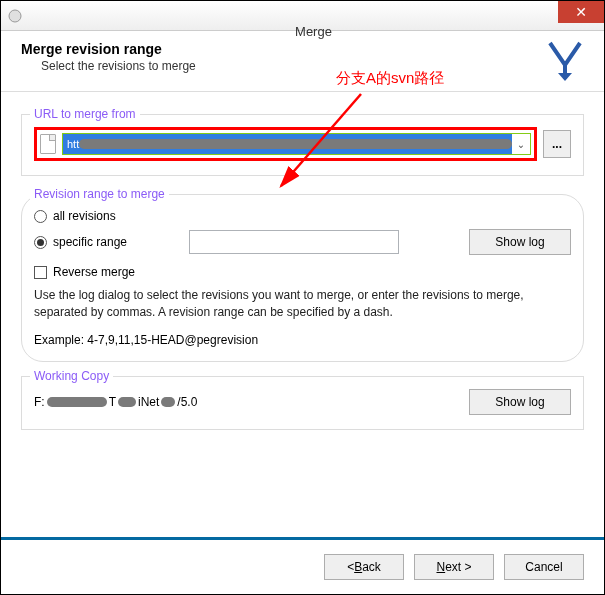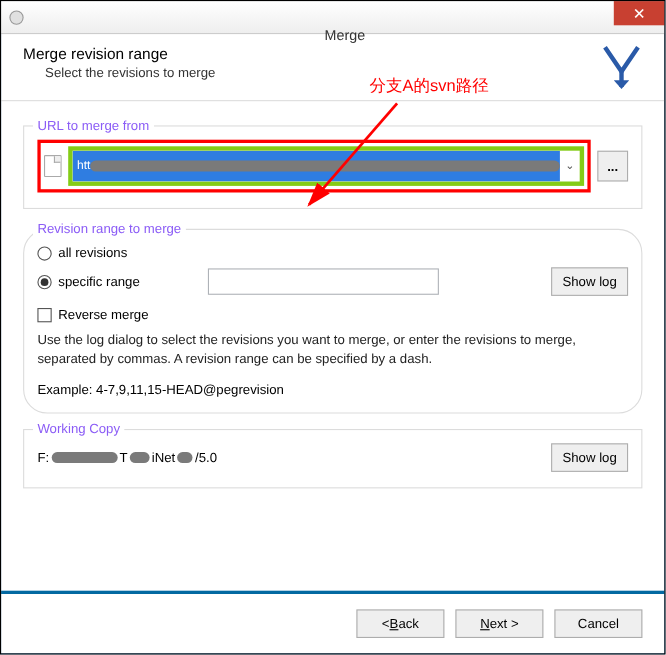--- a/index.html
+++ b/index.html
@@ -25,39 +25,39 @@
     .close-btn {
       width: 46px; height: 22px; background: #c84031; color: #fff;
       display: flex; align-items: center; justify-content: center;
       font-size: 14px; position: absolute; right: 0; top: 0;
     }
     .header {
       padding: 10px 20px 18px 20px;
       border-bottom: 1px solid #ddd;
       position: relative;
     }
-    .header-title { font-size: 14px; font-weight: normal; color: #000; }
+    .header-title { font-size: 14px; font-weight: bold; color: #000; }
     .header-sub { font-size: 12px; color: #333; margin-left: 20px; margin-top: 2px; }
     .header-icon { position: absolute; right: 20px; top: 8px; }
     .annotation-text {
       position: absolute; left: 335px; top: 38px; color: #f00; font-size: 15px;
     }
     .content { flex: 1; padding: 0 20px 10px 20px; overflow: hidden; position: relative; }
     .arrow-svg { position: absolute; left: 265px; top: -4px; pointer-events: none; z-index: 5; }
     .group { border: 1px solid #dcdcdc; padding: 12px 12px 14px 12px; margin-top: 22px; position: relative; }
     .group-label {
       position: absolute; top: -8px; left: 8px; background: #fff; padding: 0 4px;
       color: #8b5cf6; font-size: 12px;
     }
     .url-row { display: flex; align-items: center; gap: 6px; }
     .url-redbox { border: 3px solid #f00; padding: 3px; display: flex; flex: 1; align-items: center; }
     .file-icon { width: 16px; height: 20px; margin-right: 6px; background: #fff; border: 1px solid #aaa; border-radius: 1px; position: relative; }
     .file-icon::after { content: ""; position: absolute; right: 0; top: 0; width: 5px; height: 5px; background: #eee; border-left: 1px solid #aaa; border-bottom: 1px solid #aaa; }
     .url-combo {
-      flex: 1; height: 36px; border: 4px solid #84cc16; background: #fff;
+      flex: 1; height: 22px; border: 1px solid #84cc16; background: #fff;
       display: flex; align-items: center; padding: 0; overflow: hidden;
     }
     .url-sel {
       flex: 1; height: 100%; background: #2f7de1;
       display: flex; align-items: center; padding-left: 4px; color: #fff;
       font-size: 11px; overflow: hidden; white-space: nowrap;
     }
     .url-sel-redact {
       height: 10px; background: #7a7a7a; border-radius: 5px; flex: 1;
     }
@@ -68,21 +68,21 @@
     }
     .rev-group { margin-top: 18px; padding-bottom: 14px; border-radius: 22px; }
     .radio-row { display: flex; align-items: center; margin: 2px 0 6px 0; gap: 6px; }
     .radio { width: 13px; height: 13px; border: 1px solid #555; border-radius: 50%; display: inline-flex; align-items: center; justify-content: center; background: #fff; }
     .radio.selected::after { content: ""; width: 7px; height: 7px; background: #333; border-radius: 50%; }
     .spec-row { display: flex; align-items: center; gap: 10px; }
     .spec-input {
       width: 210px; height: 24px; border: 1px solid #aeb2b7; background: #fff; margin-left: 52px;
     }
     .show-log-btn {
-      width: 70px; height: 26px; border: 1px solid #adadad; background: #efefef;
+      width: 102px; height: 26px; border: 1px solid #adadad; background: #efefef;
       display: flex; align-items: center; justify-content: center;
     }
     .check-row { display: flex; align-items: center; gap: 6px; margin-top: 10px; }
     .checkbox { width: 13px; height: 13px; border: 1px solid #555; background: #fff; }
     .help-text { margin-top: 8px; font-size: 12px; color: #222; line-height: 1.4; }
     .example { margin-top: 12px; font-size: 12px; }
     .empty-text { margin-top: 14px; font-size: 12px; }
     .wc-group { margin-top: 14px; }
     .wc-row { display: flex; align-items: center; justify-content: space-between; }
     .wc-path { font-size: 12px; display: flex; align-items: center; gap: 2px; }

